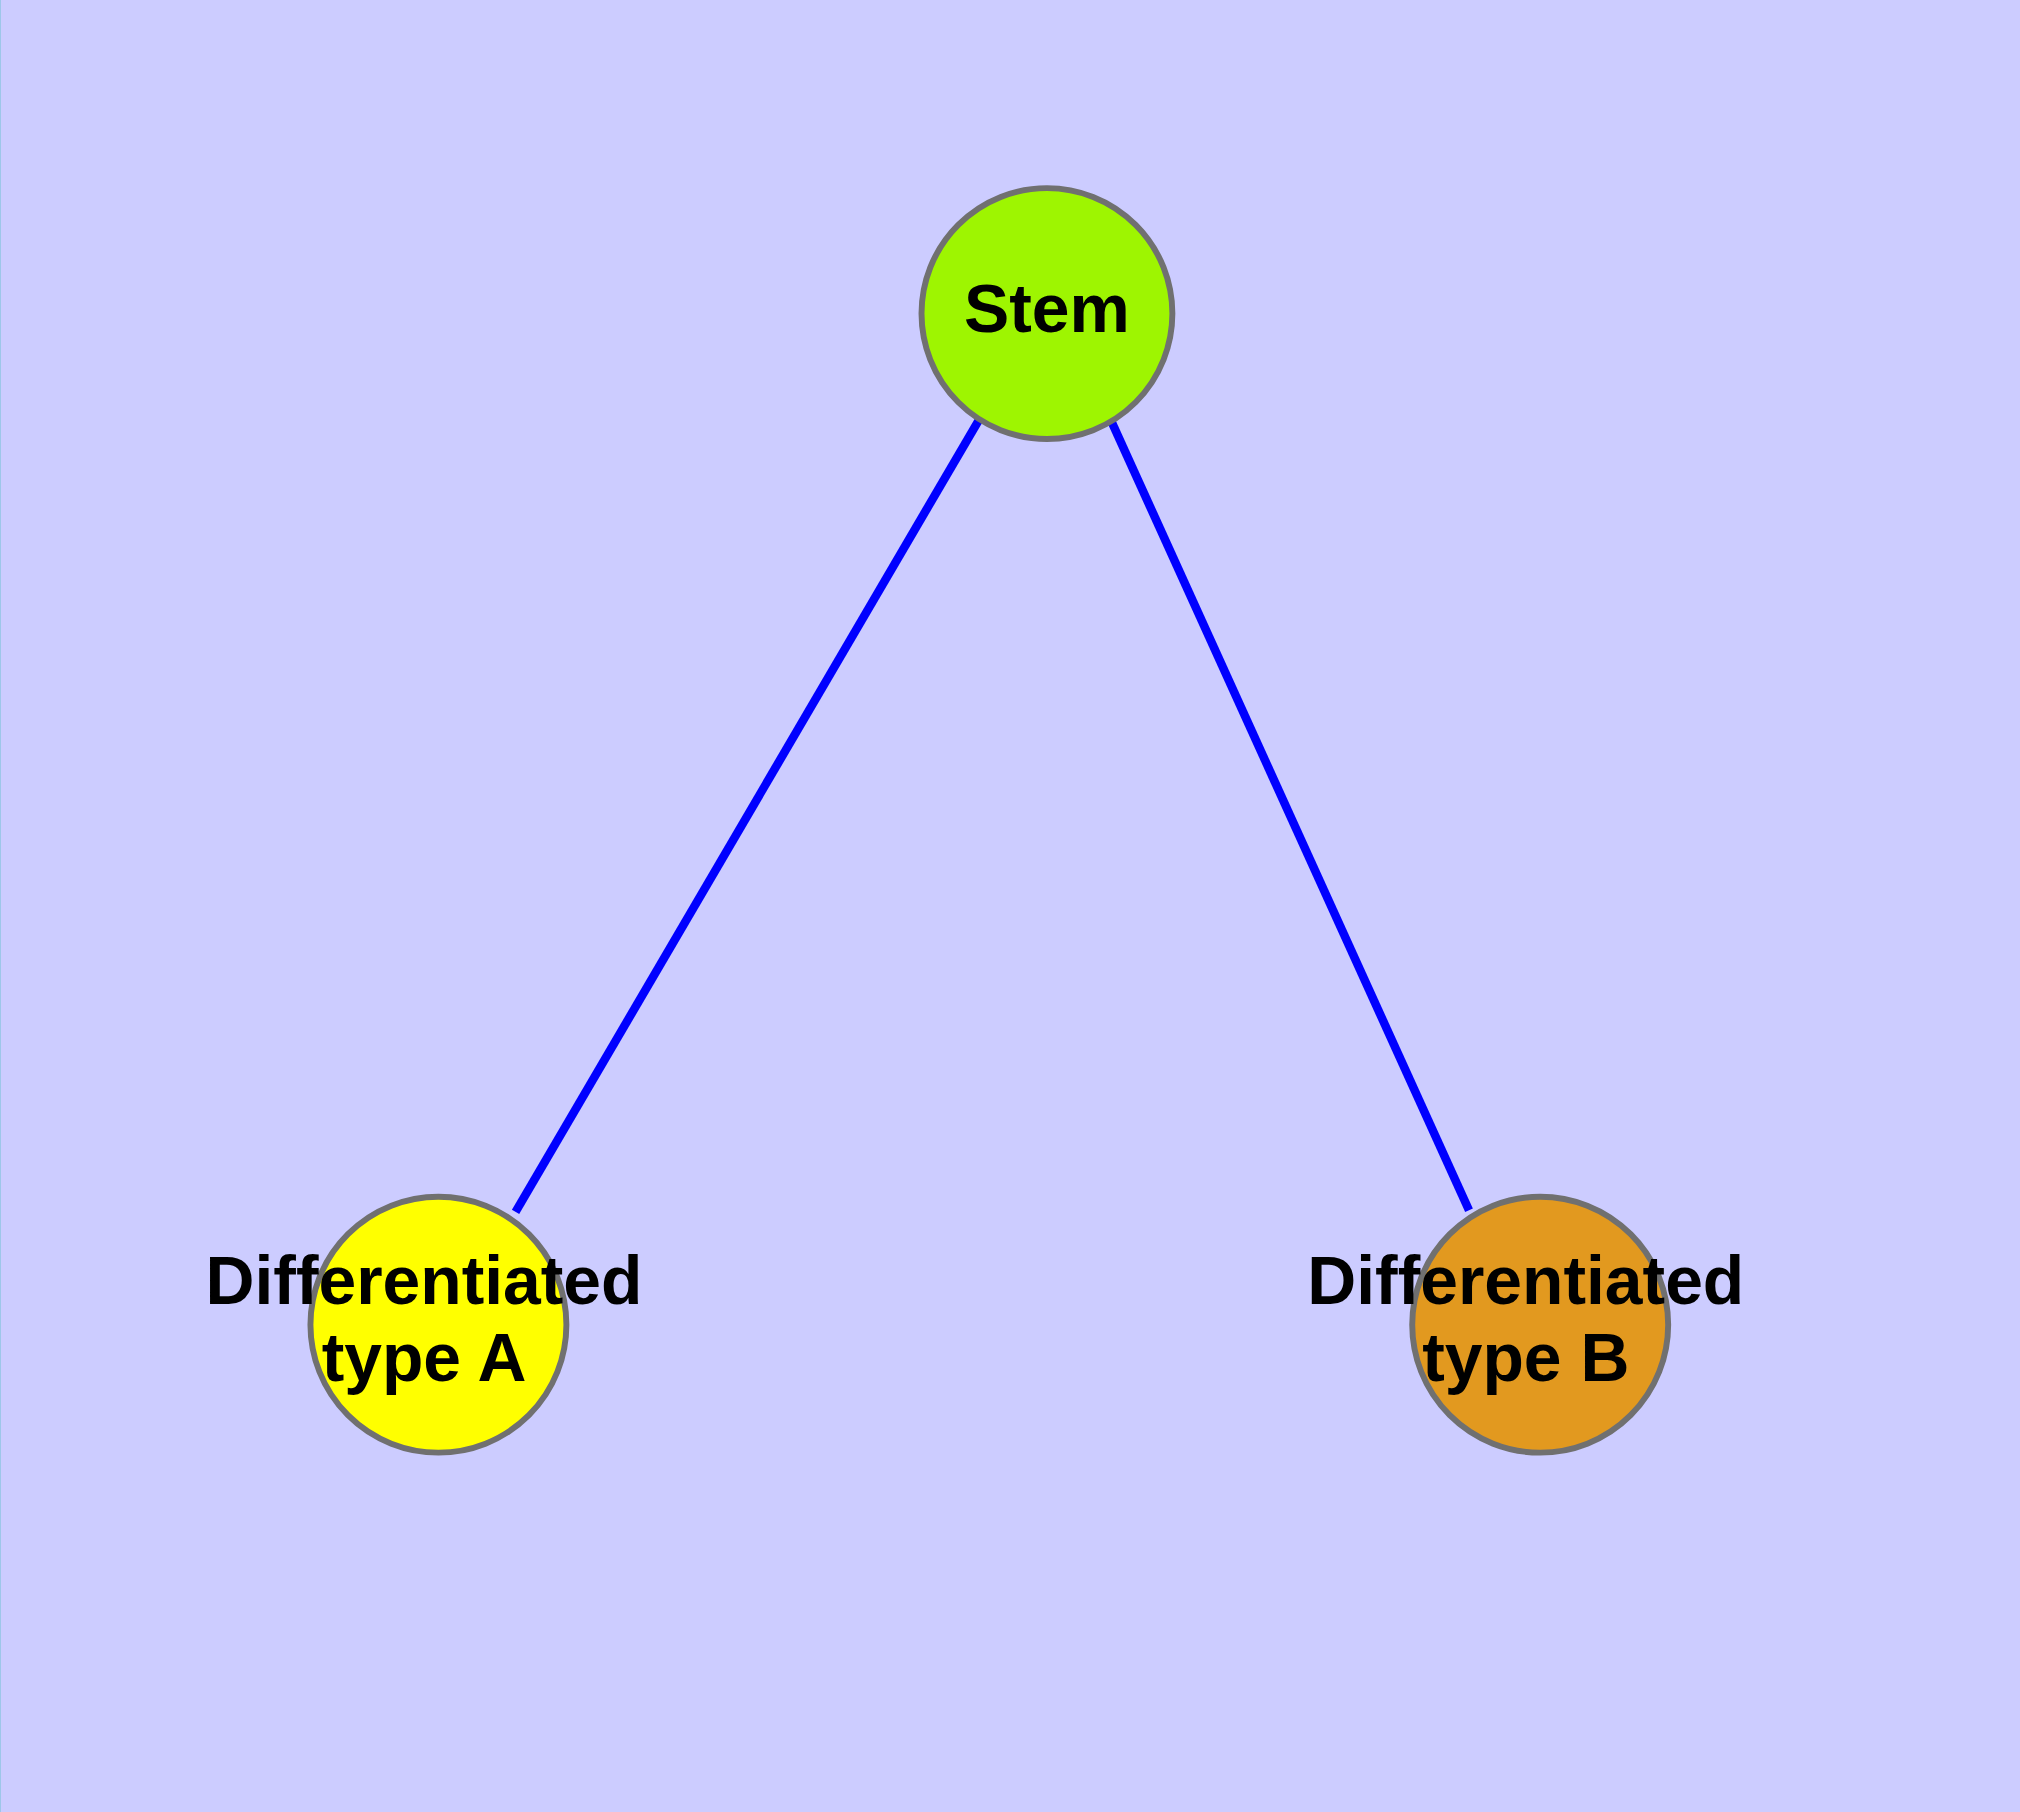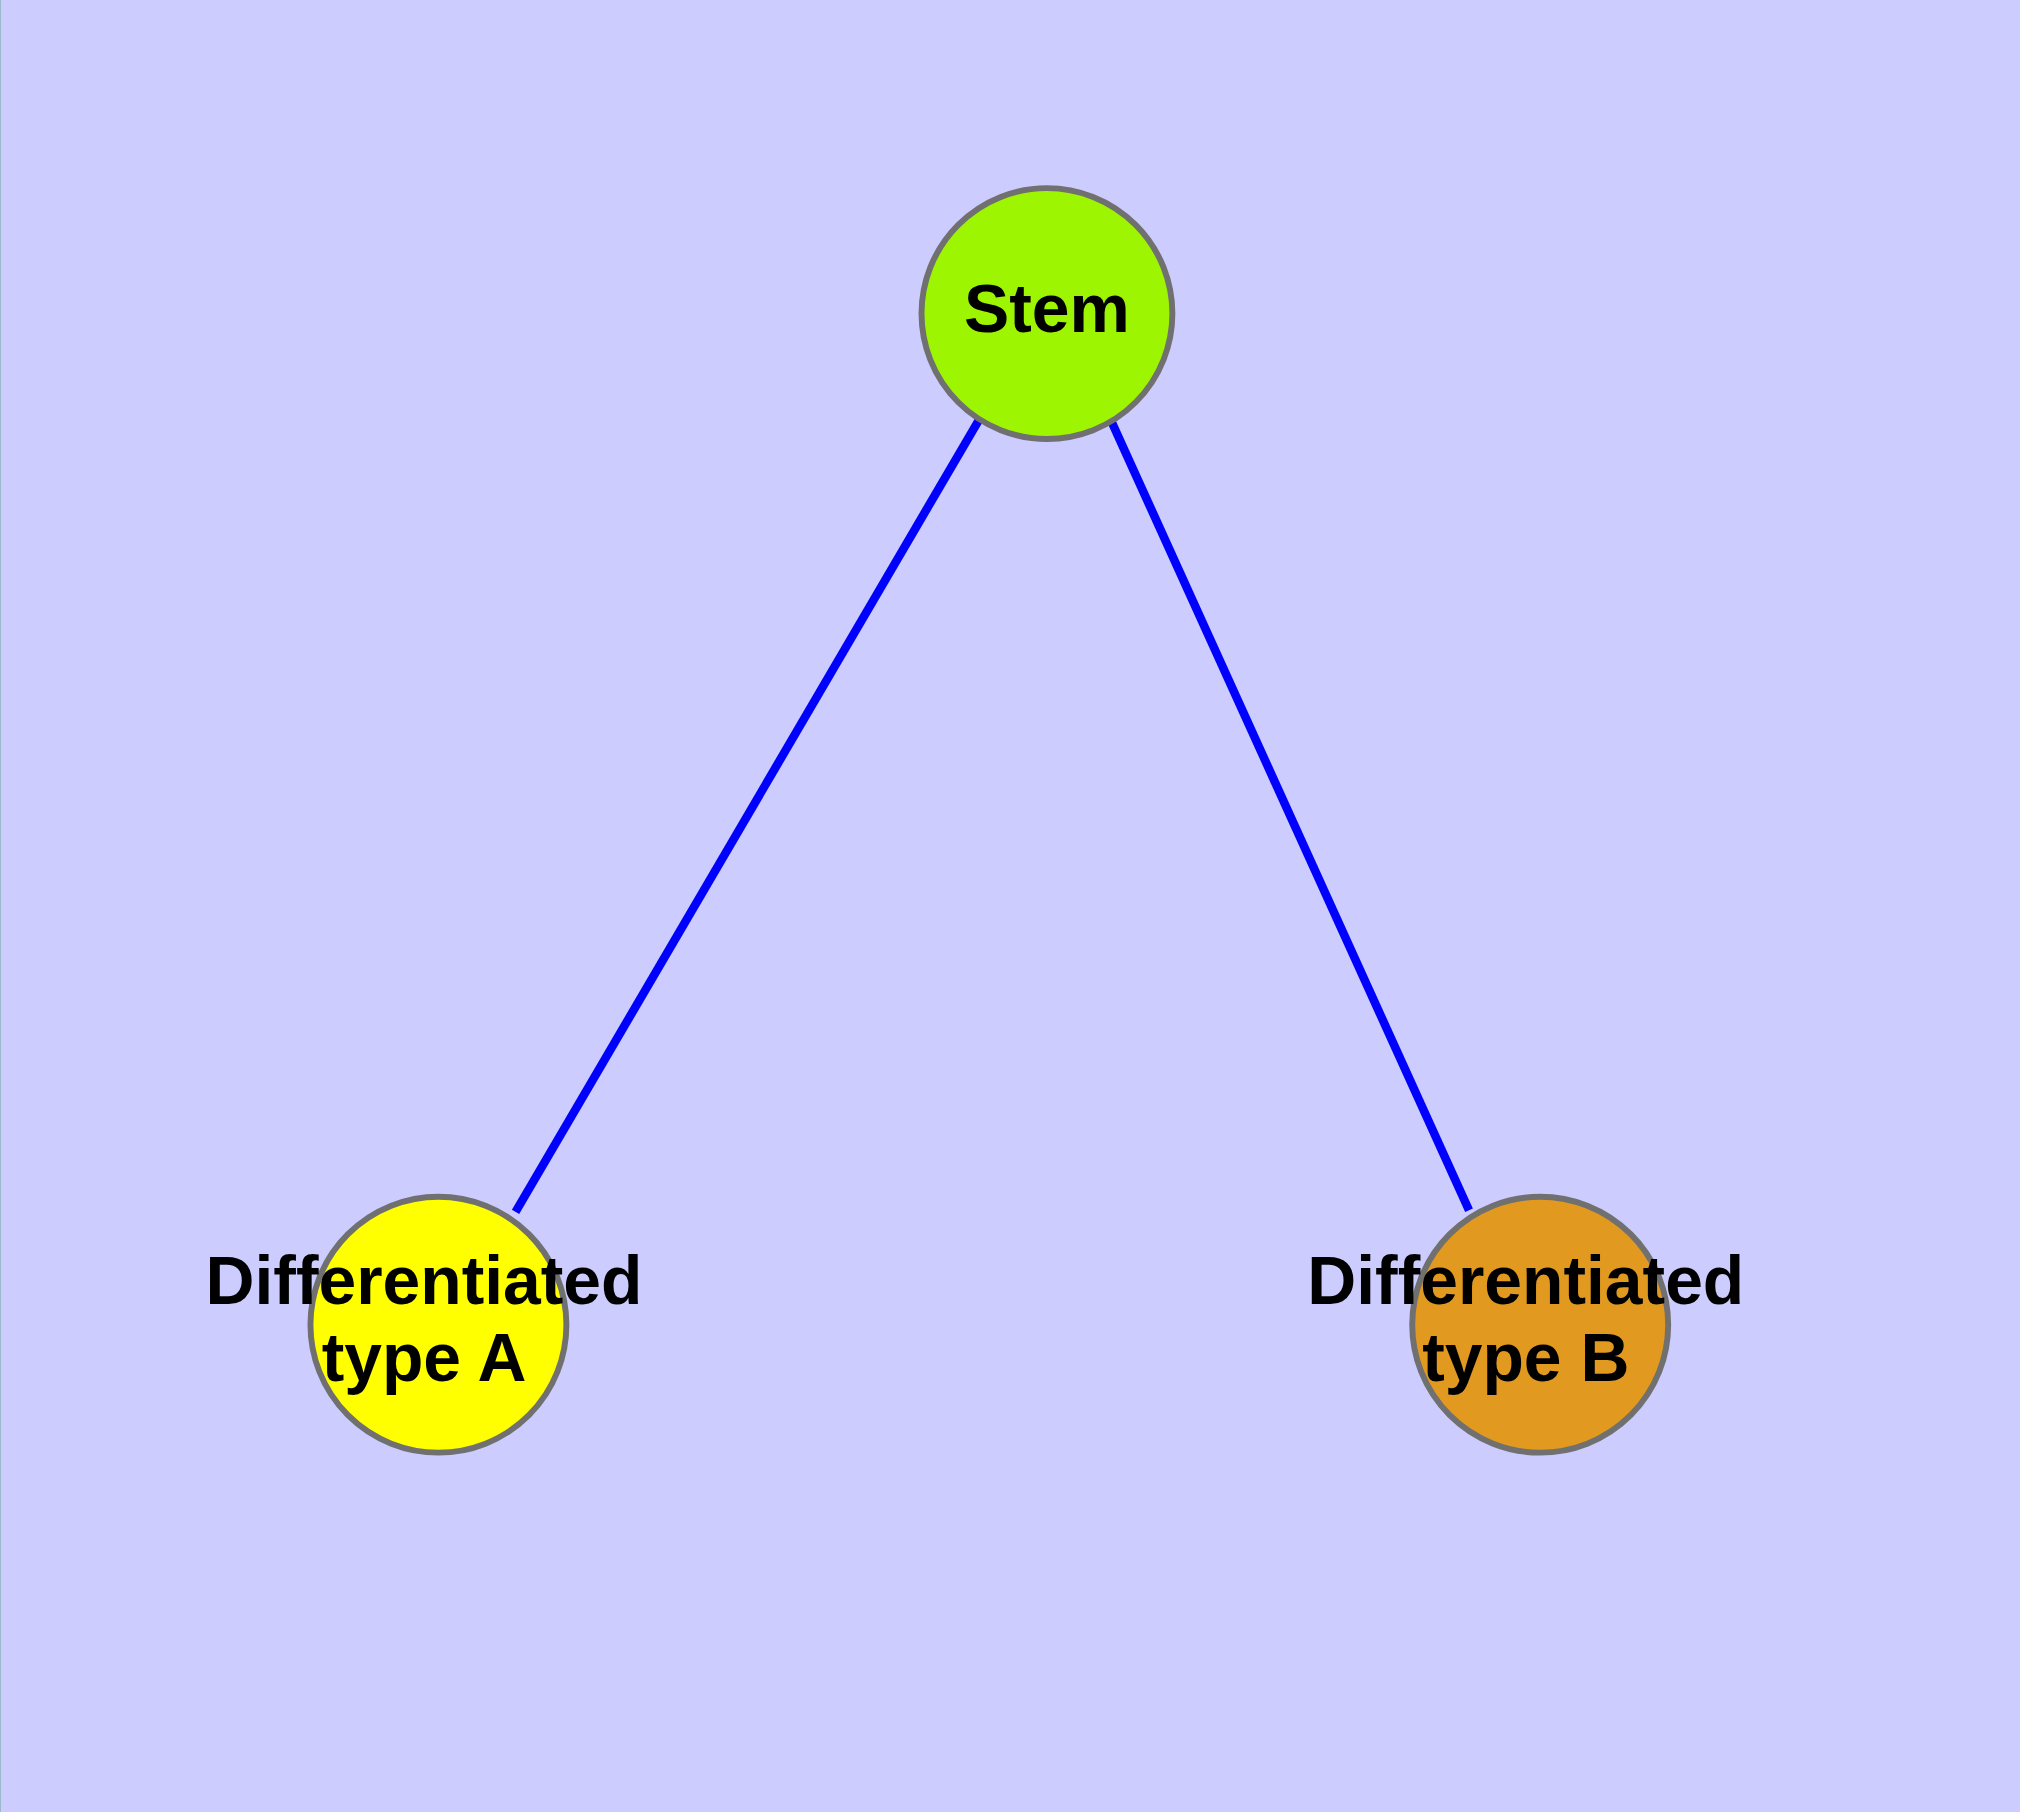--- a/index.html
+++ b/index.html
@@ -11,21 +11,21 @@
   body {
     width: 2021px;
     height: 1812px;
     overflow: hidden;
     font-family: "Liberation Sans", sans-serif;
   }
   #graph-canvas {
     position: relative;
     width: 2021px;
     height: 1812px;
-    background: #15803d;
+    background: #14b8a6;
   }
   #graph-svg {
     position: absolute;
     top: 0;
     left: 0;
     width: 2021px;
     height: 1812px;
     display: block;
   }
   .node-label {

